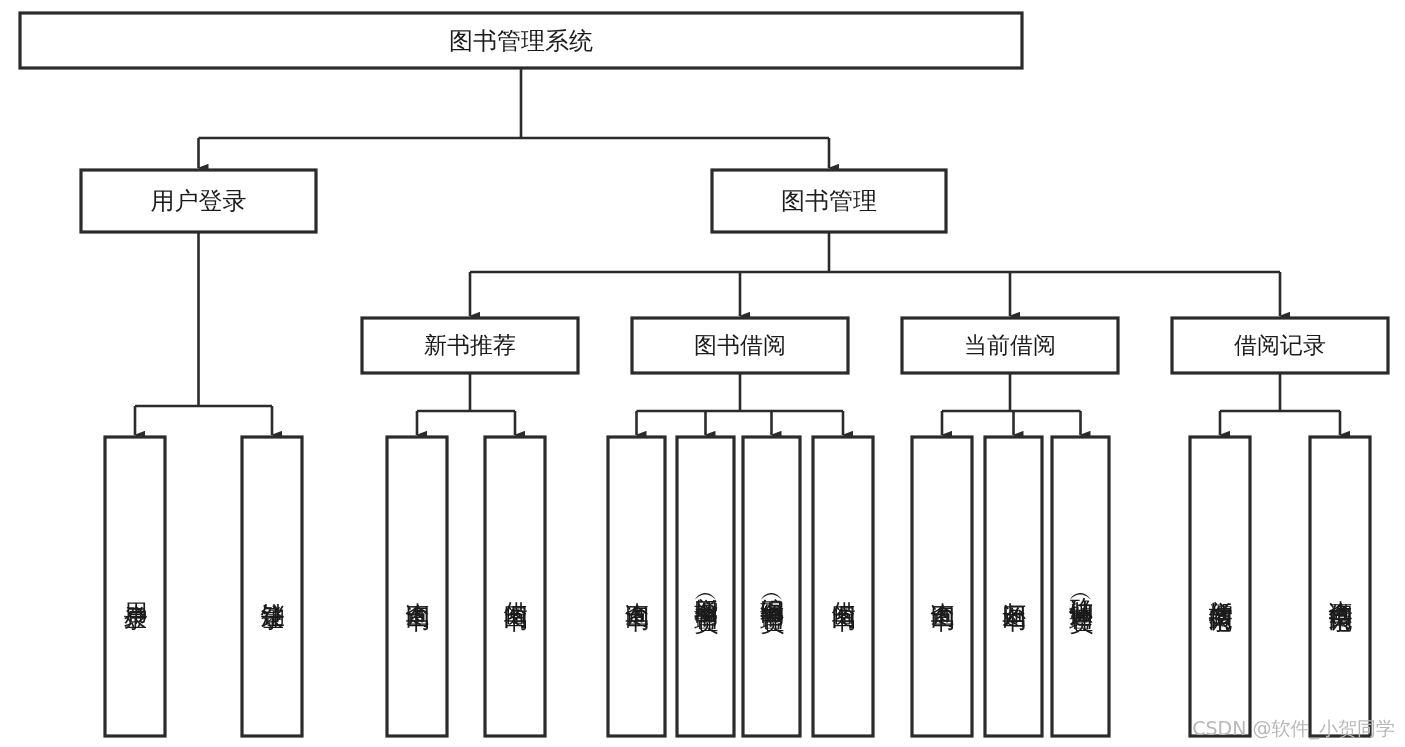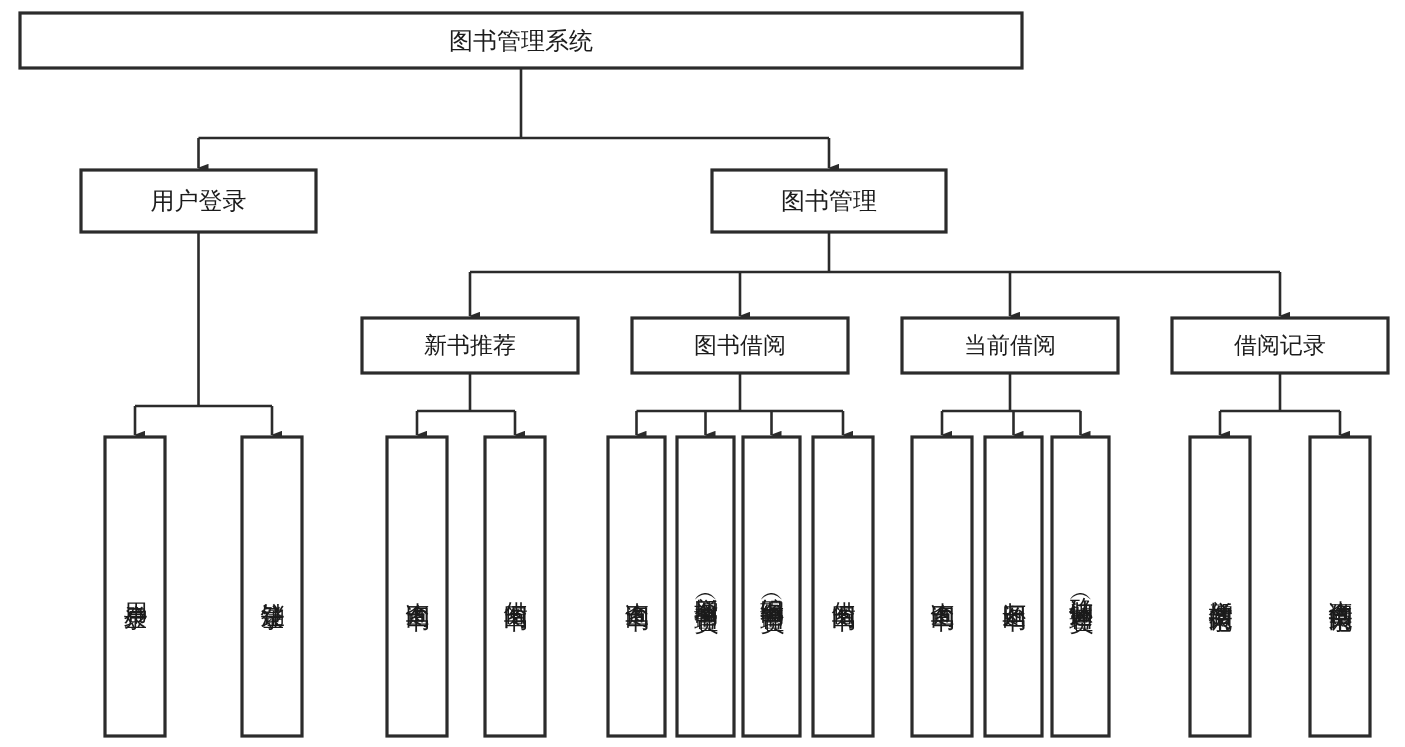--- a/index.html
+++ b/index.html
@@ -199,13 +199,14 @@
         <span class="leaf-label-text">确认归还（管理员）</span>
       </div>
       <div class="leaf-label-box" style="left: 1190px; top: 437px; width: 60px; height: 299px;">
         <span class="leaf-label-text">新增借阅记录</span>
       </div>
       <div class="leaf-label-box" style="left: 1310px; top: 437px; width: 60px; height: 299px;">
         <span class="leaf-label-text">查询借阅记录</span>
       </div>
     </div>
 
+  <div class="watermark">CSDN @软件_小贺同学</div>
 </div>
 
 </body></html>

